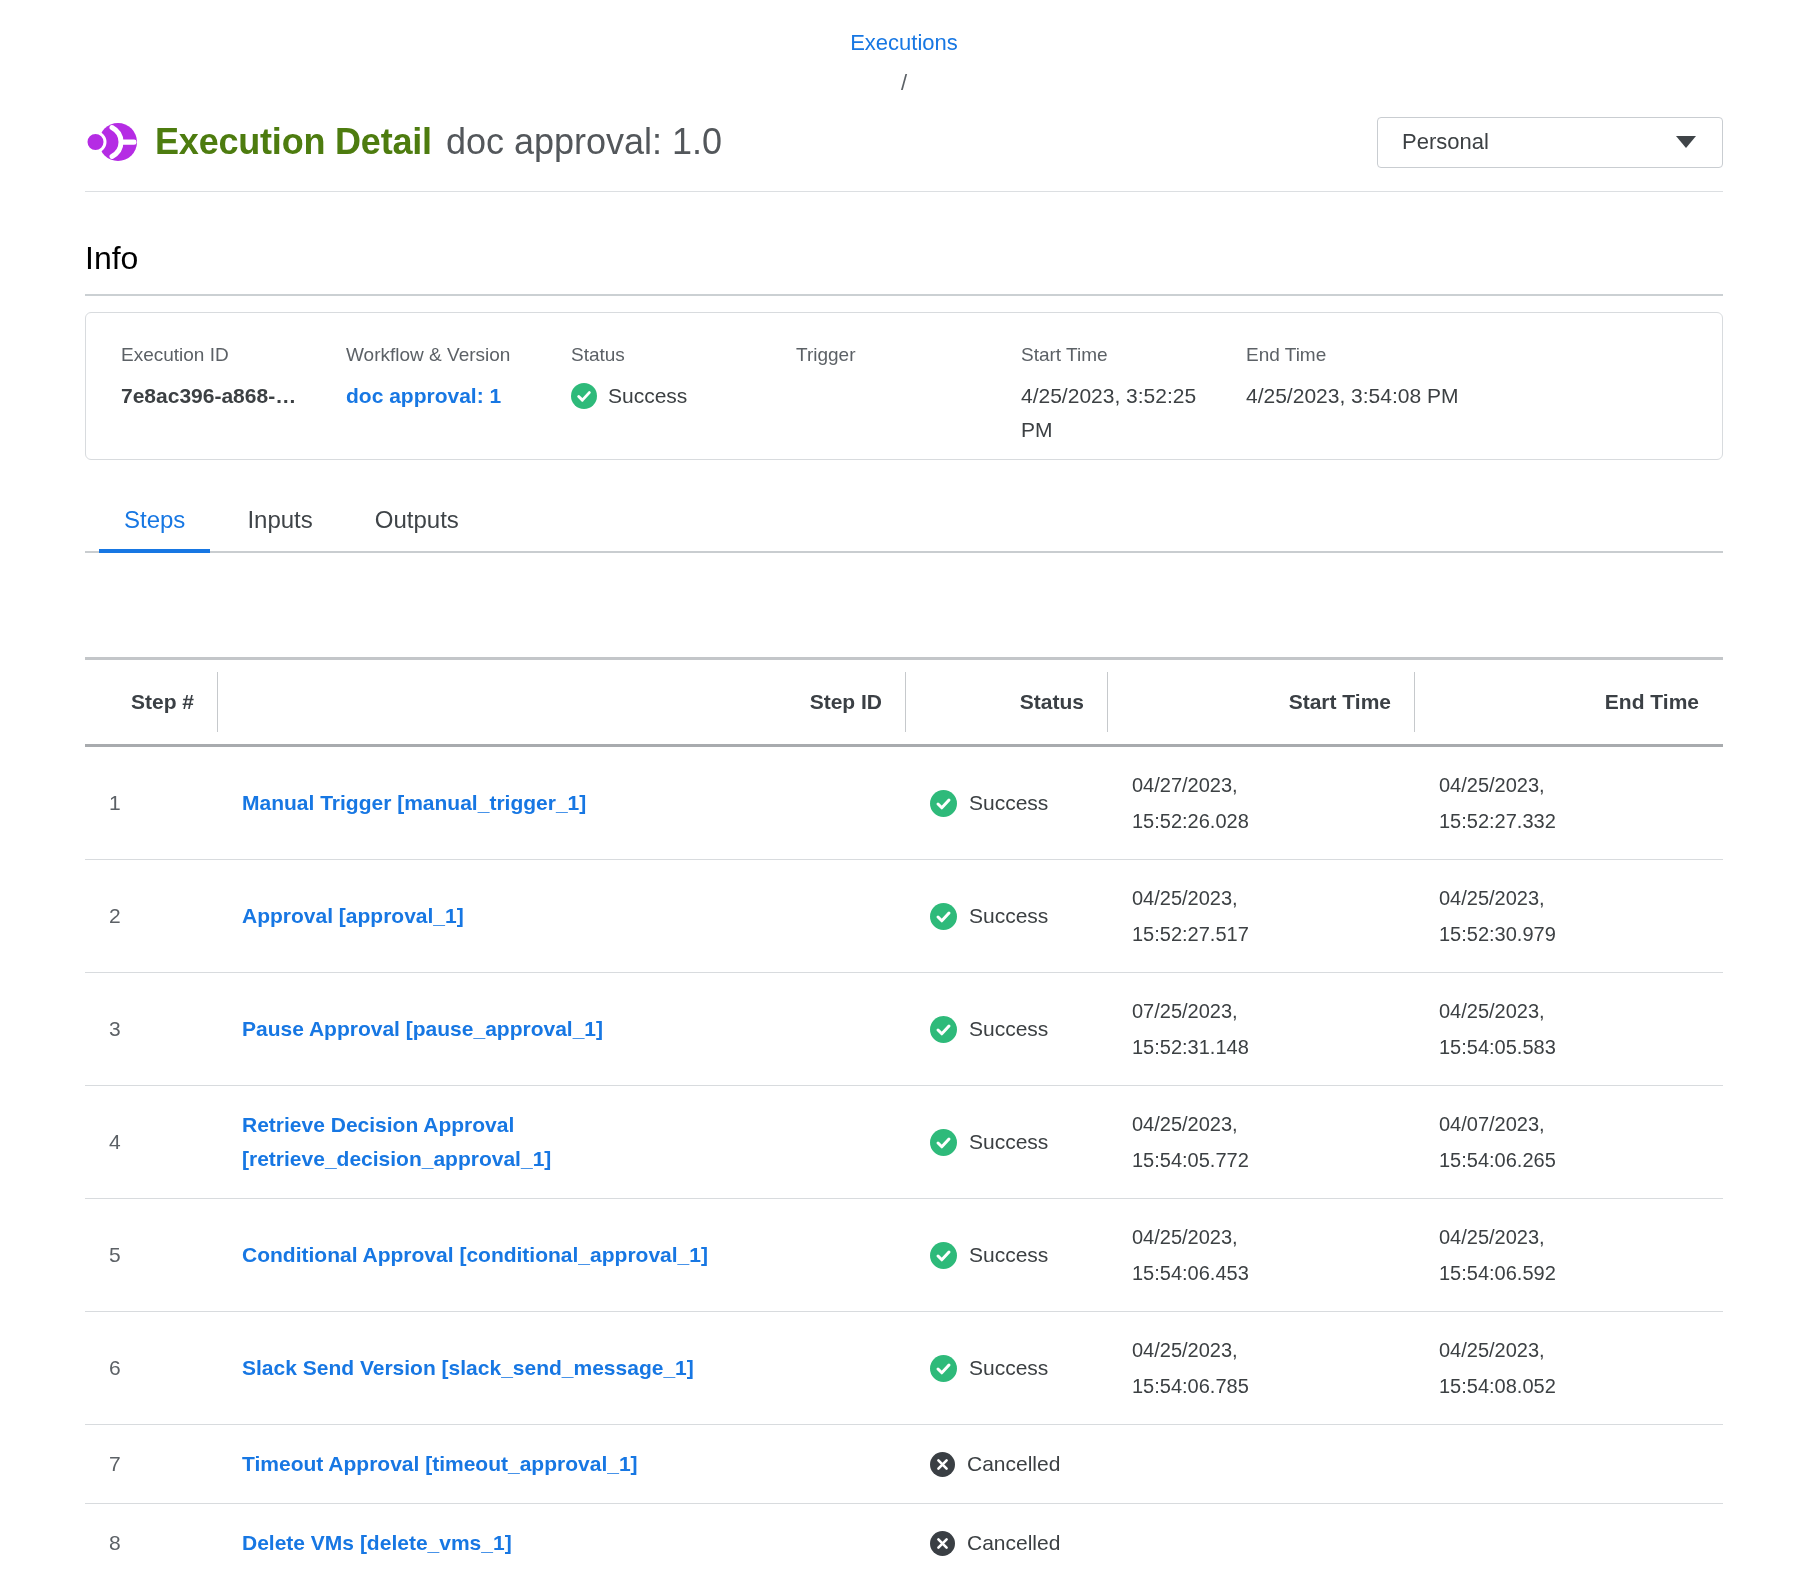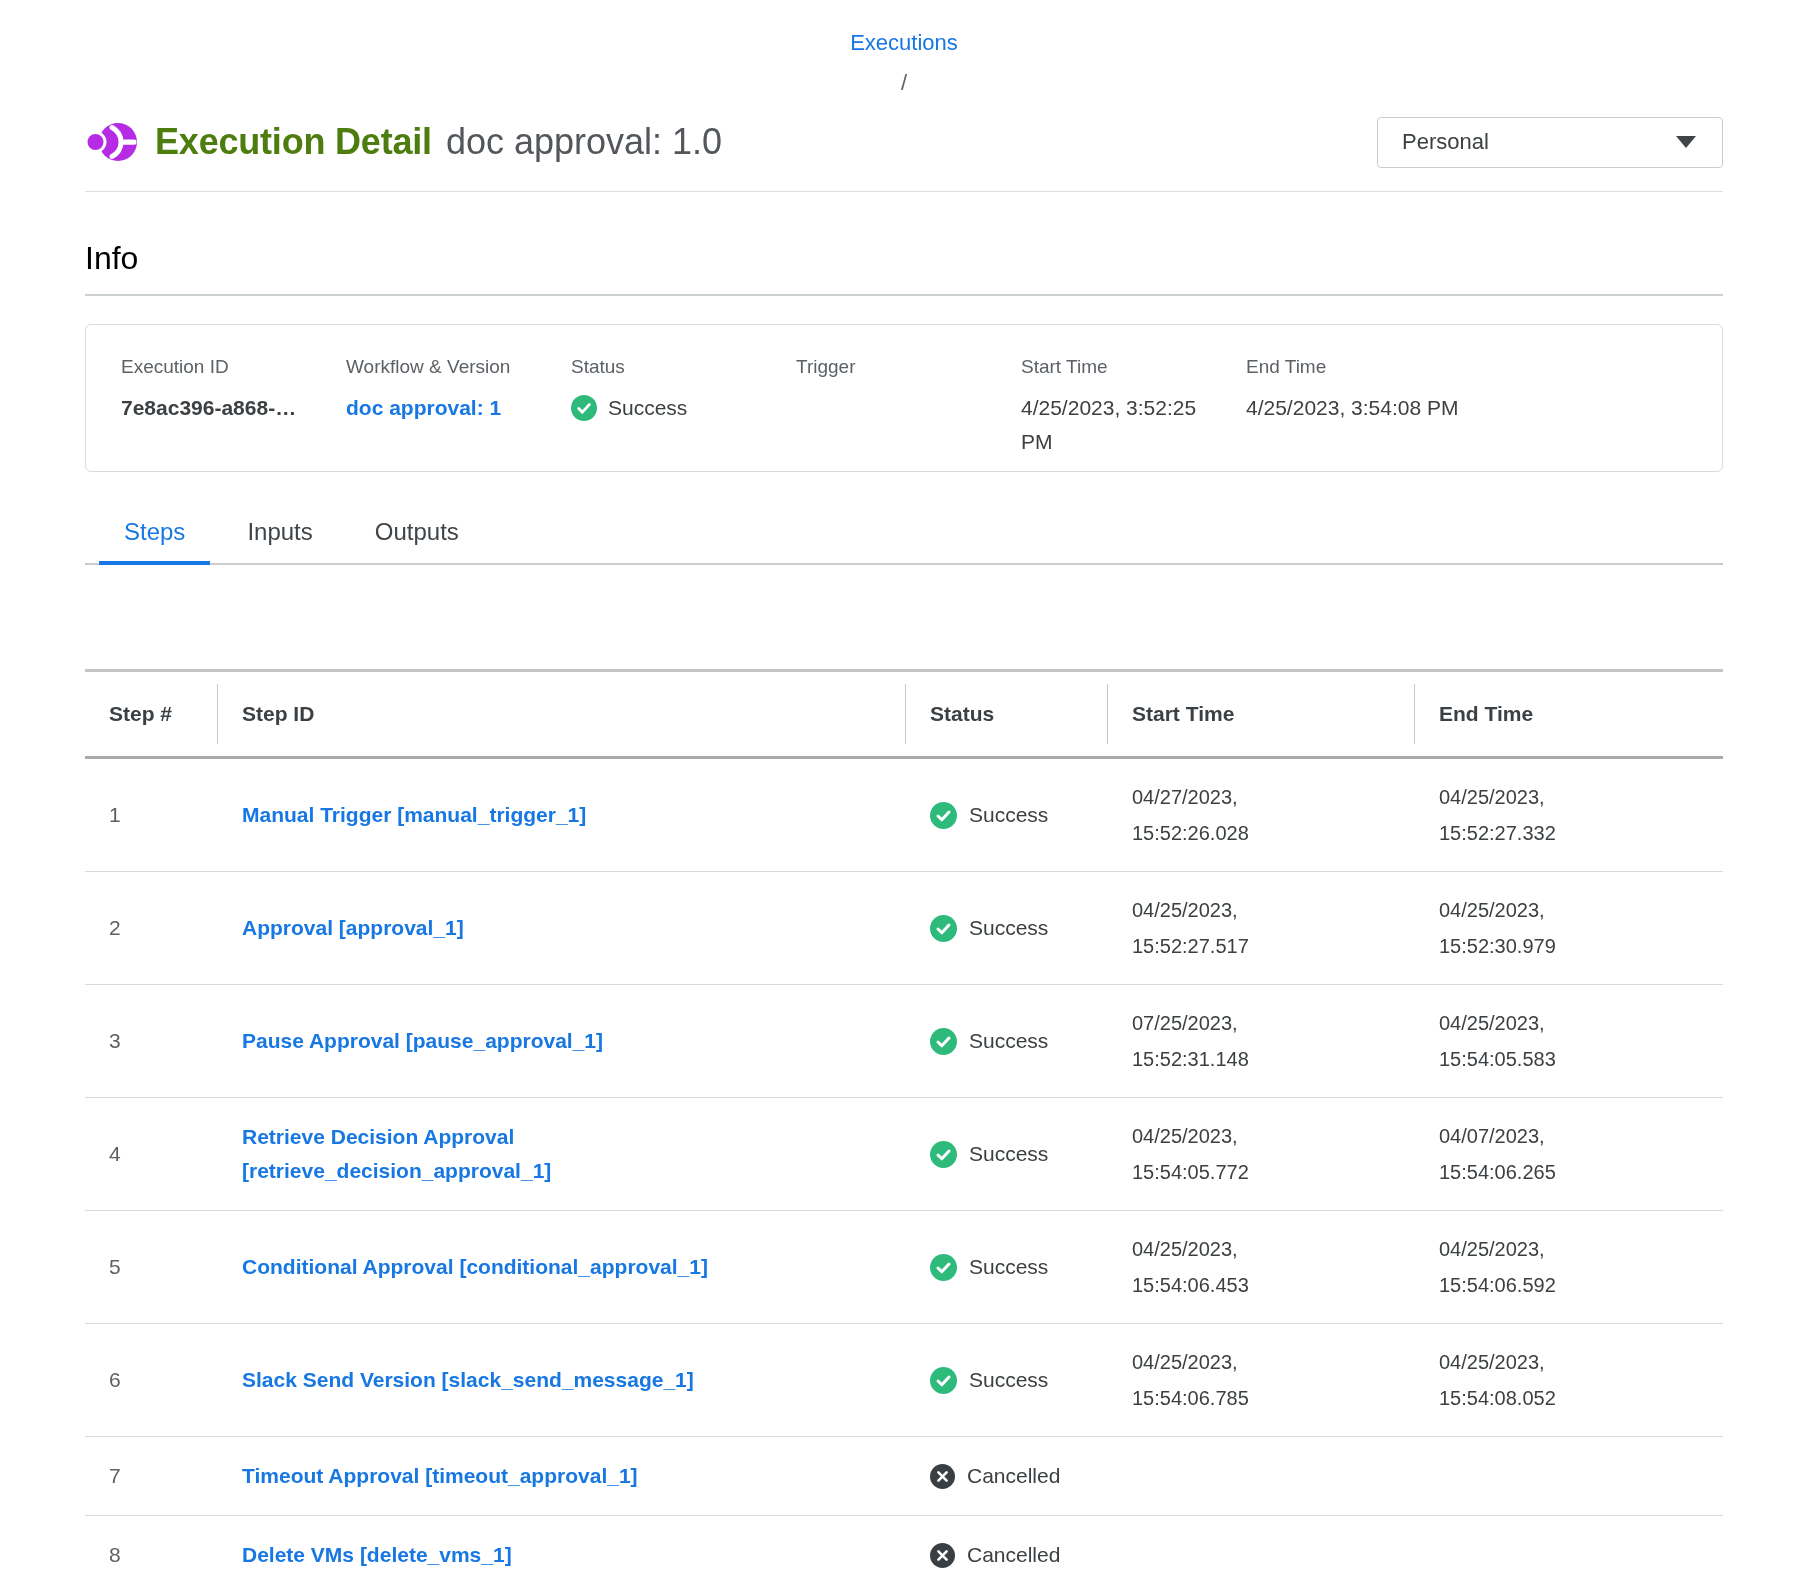--- a/index.html
+++ b/index.html
@@ -34,21 +34,21 @@
     border-left: 10px solid transparent; border-right: 10px solid transparent;
     border-top: 12px solid #3f4448;
   }
 
   .divider-1 { margin-top: 21px; border: none; border-top: 1px solid #dcdfe2; }
   .section-title { margin-top: 48px; font-size: 32px; font-weight: 400; color: #000000; }
   .divider-2 { margin-top: 17px; border: none; border-top: 2px solid #cbd0d3; }
 
   
   .info-card {
-    margin-top: 28px; height: 148px;
+    margin-top: 16px; height: 148px;
     border: 1px solid #d8dbde; border-radius: 6px;
     display: flex; padding: 31px 20px 8px 35px; background: #fff;
   }
   .info-field { width: 225px; padding-right: 14px; }
   .info-field:last-child { width: auto; flex: 1; }
   .info-label { font-size: 19px; color: #5c6166; margin-bottom: 13px; }
   .info-value { font-size: 21px; color: #3c4043; line-height: 34px; }
   .info-value.strong { font-weight: 700; }
   .info-value.link { font-weight: 700; color: #1777e3; text-decoration: none; display: inline-block; cursor: pointer; }
   .info-value.time { max-width: 218px; }
@@ -63,21 +63,21 @@
   }
   .tab.active { color: #1777e3; border-bottom-color: #1777e3; }
 
   
   table.steps { margin-top: 104px; width: 100%; border-collapse: collapse; table-layout: fixed; border-top: 3px solid #c3c6c9; }
   col.c-num   { width: 133px; }
   col.c-step  { width: 688px; }
   col.c-status{ width: 202px; }
   col.c-start { width: 307px; }
   thead th {
-    text-align: left; font-size: 21px; font-weight: 700; color: #3b4045;
+    text-align: right; font-size: 21px; font-weight: 700; color: #3b4045;
     padding: 28px 24px; line-height: 28px; vertical-align: middle;
     border-bottom: 3px solid #a8abae; position: relative;
   }
   thead th:not(:last-child)::after {
     content: ""; position: absolute; right: 0; top: 12px; bottom: 12px;
     width: 1px; background: #c6c9cc;
   }
   th .narrow { display: inline-block; max-width: 3.2em; }
   tbody td {
     border-bottom: 1px solid #d8dbde; padding: 20px 24px;

